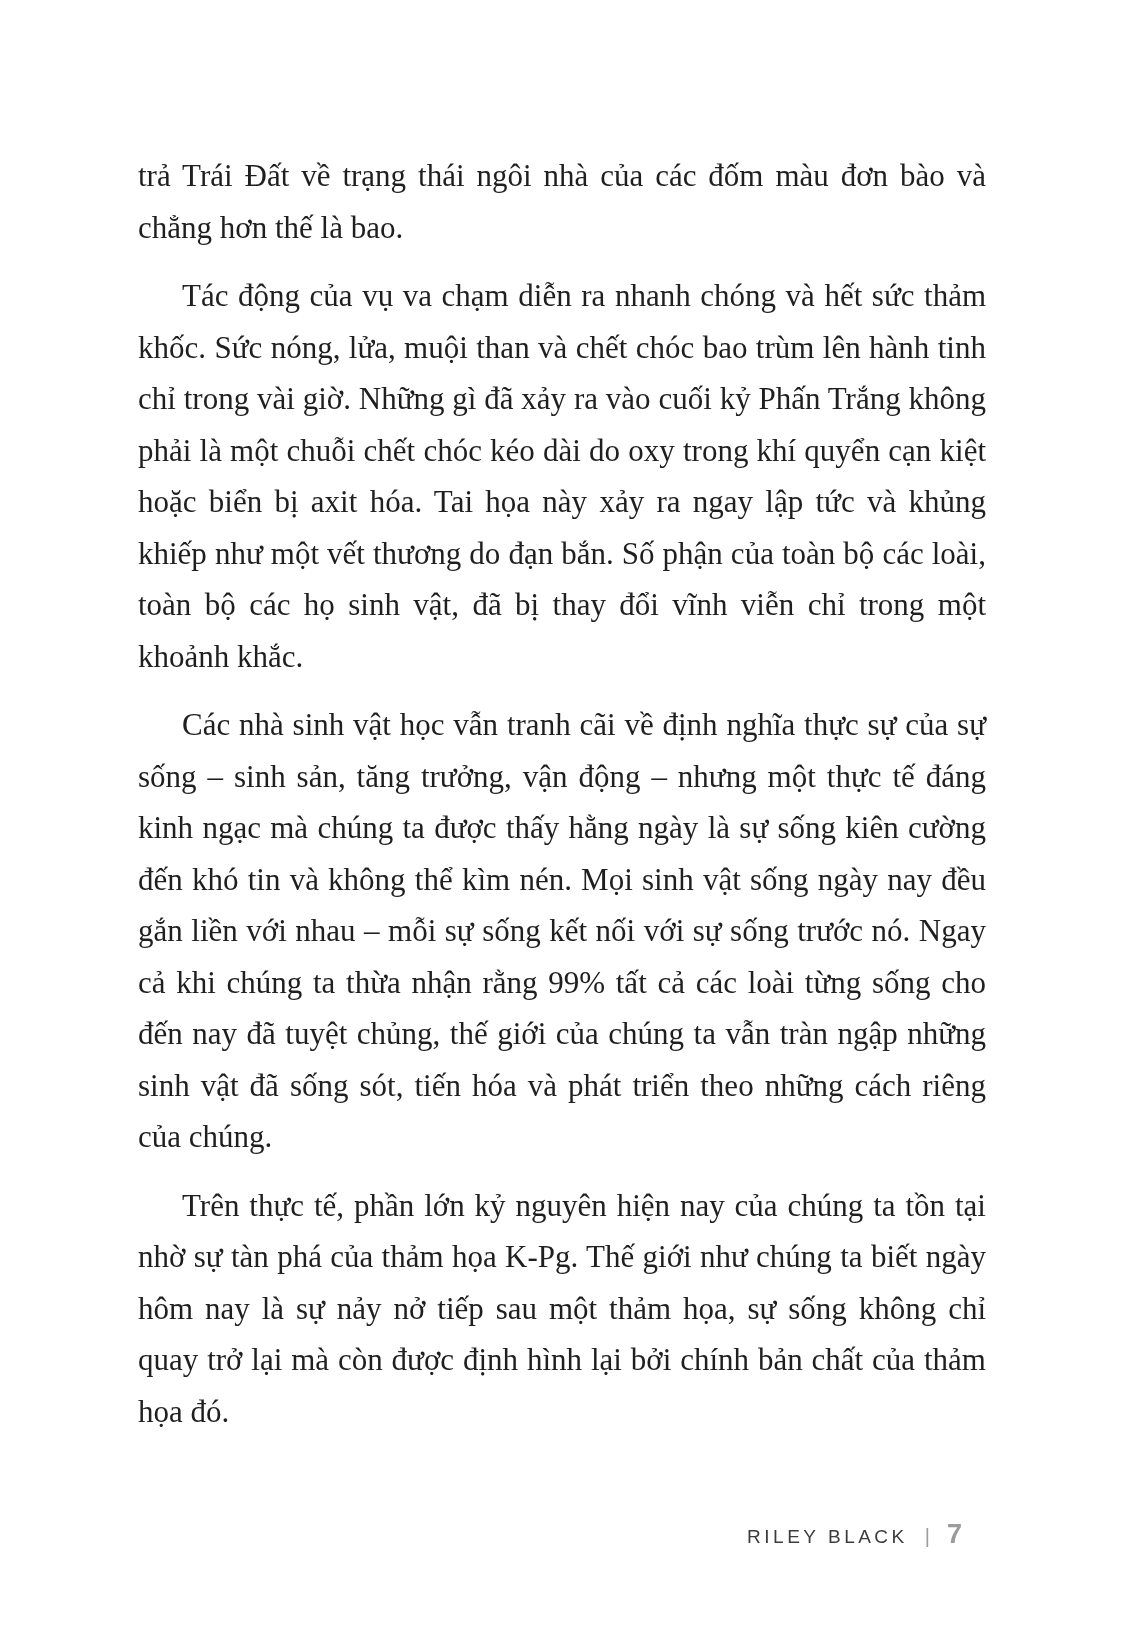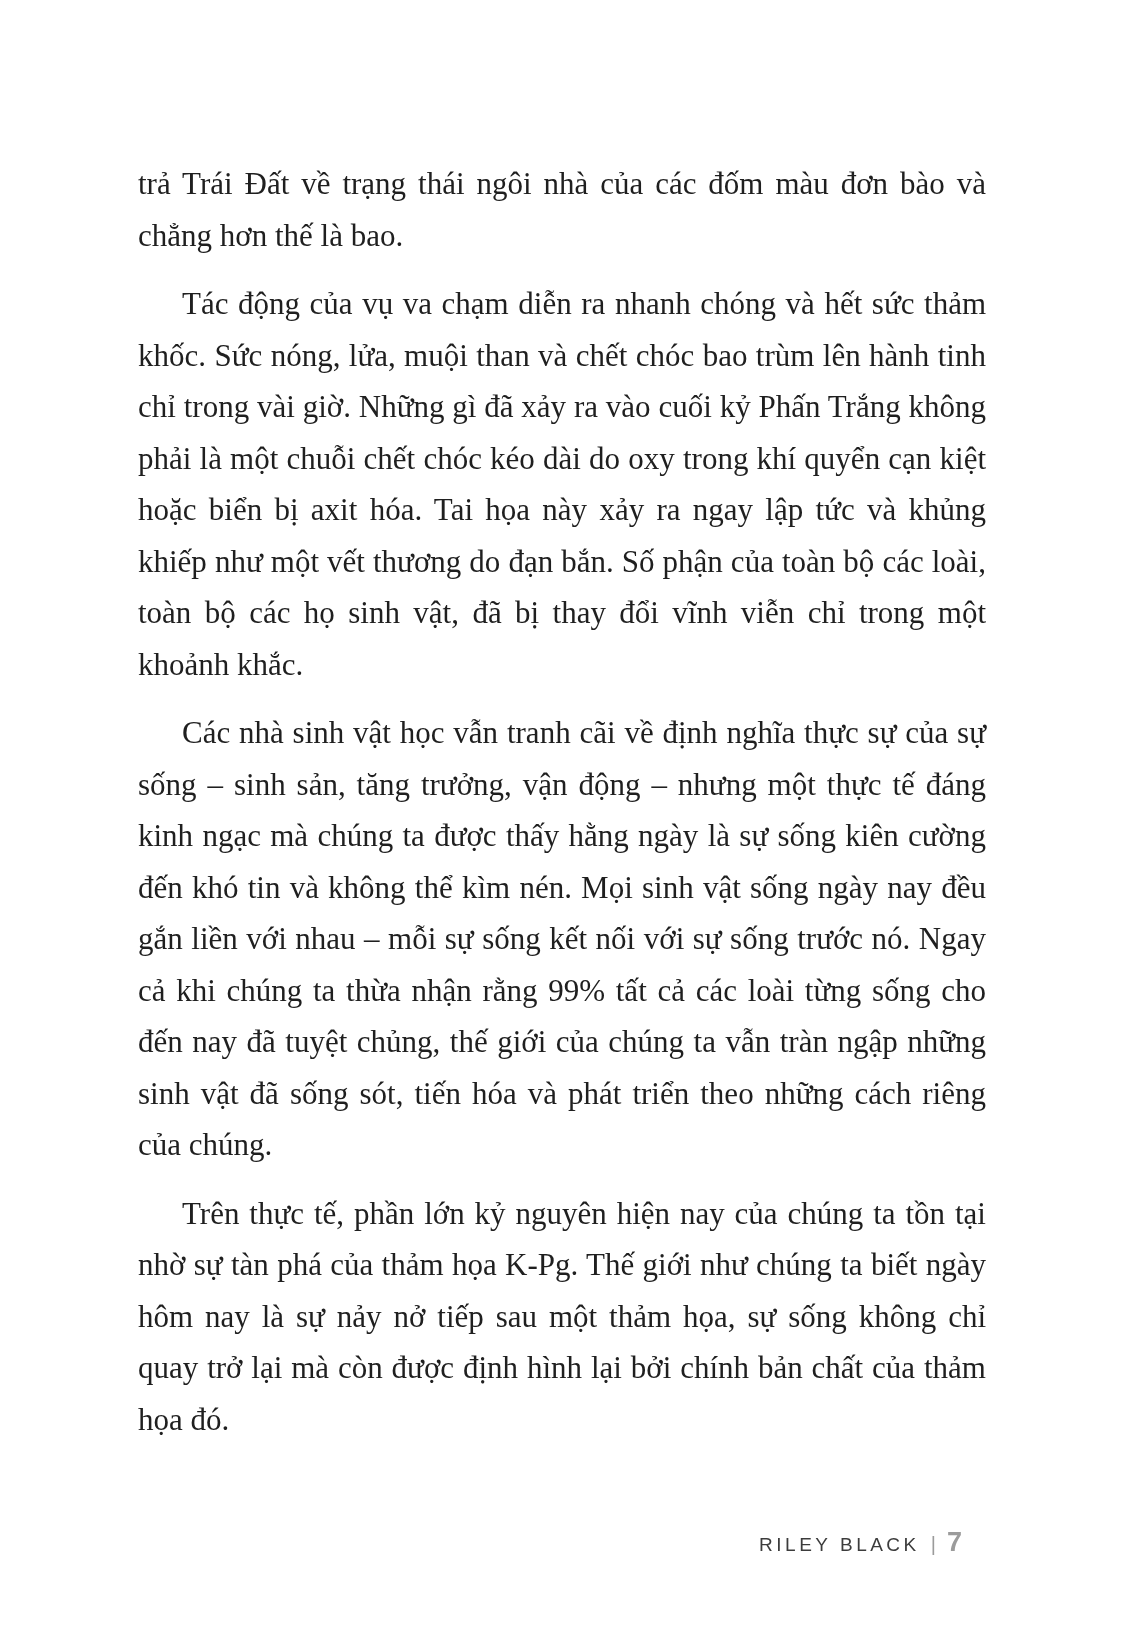--- a/index.html
+++ b/index.html
@@ -7,21 +7,21 @@
     margin: 0;
     padding: 0;
     background: #ffffff;
   }
   .page {
     position: relative;
     width: 1126px;
     height: 1572px;
     background: #ffffff;
     overflow: hidden;
-    margin: 12px auto;
+    margin: 4px auto;
   }
   .text-block {
     position: absolute;
     left: 138px;
     top: 146px;
     width: 848px;
     font-family: "Liberation Serif", "DejaVu Serif", serif;
     font-size: 31px;
     line-height: 51.5px;
     color: #1f1f1f;
@@ -35,21 +35,21 @@
   .para.indent {
     text-indent: 44px;
     font-family: Liberation Serif, serif;
   }
   .footer {
     position: absolute;
     top: 1515px;
     right: 164px;
     display: flex;
     align-items: baseline;
-    gap: 11px;
+    gap: 17px;
     font-family: "Liberation Sans", "DejaVu Sans", sans-serif;
     white-space: nowrap;
   }
   .footer .author {
     font-size: 19px;
     letter-spacing: 3.5px;
     color: #3c3c3c;
     font-weight: 400;
   }
   .footer .sep {

